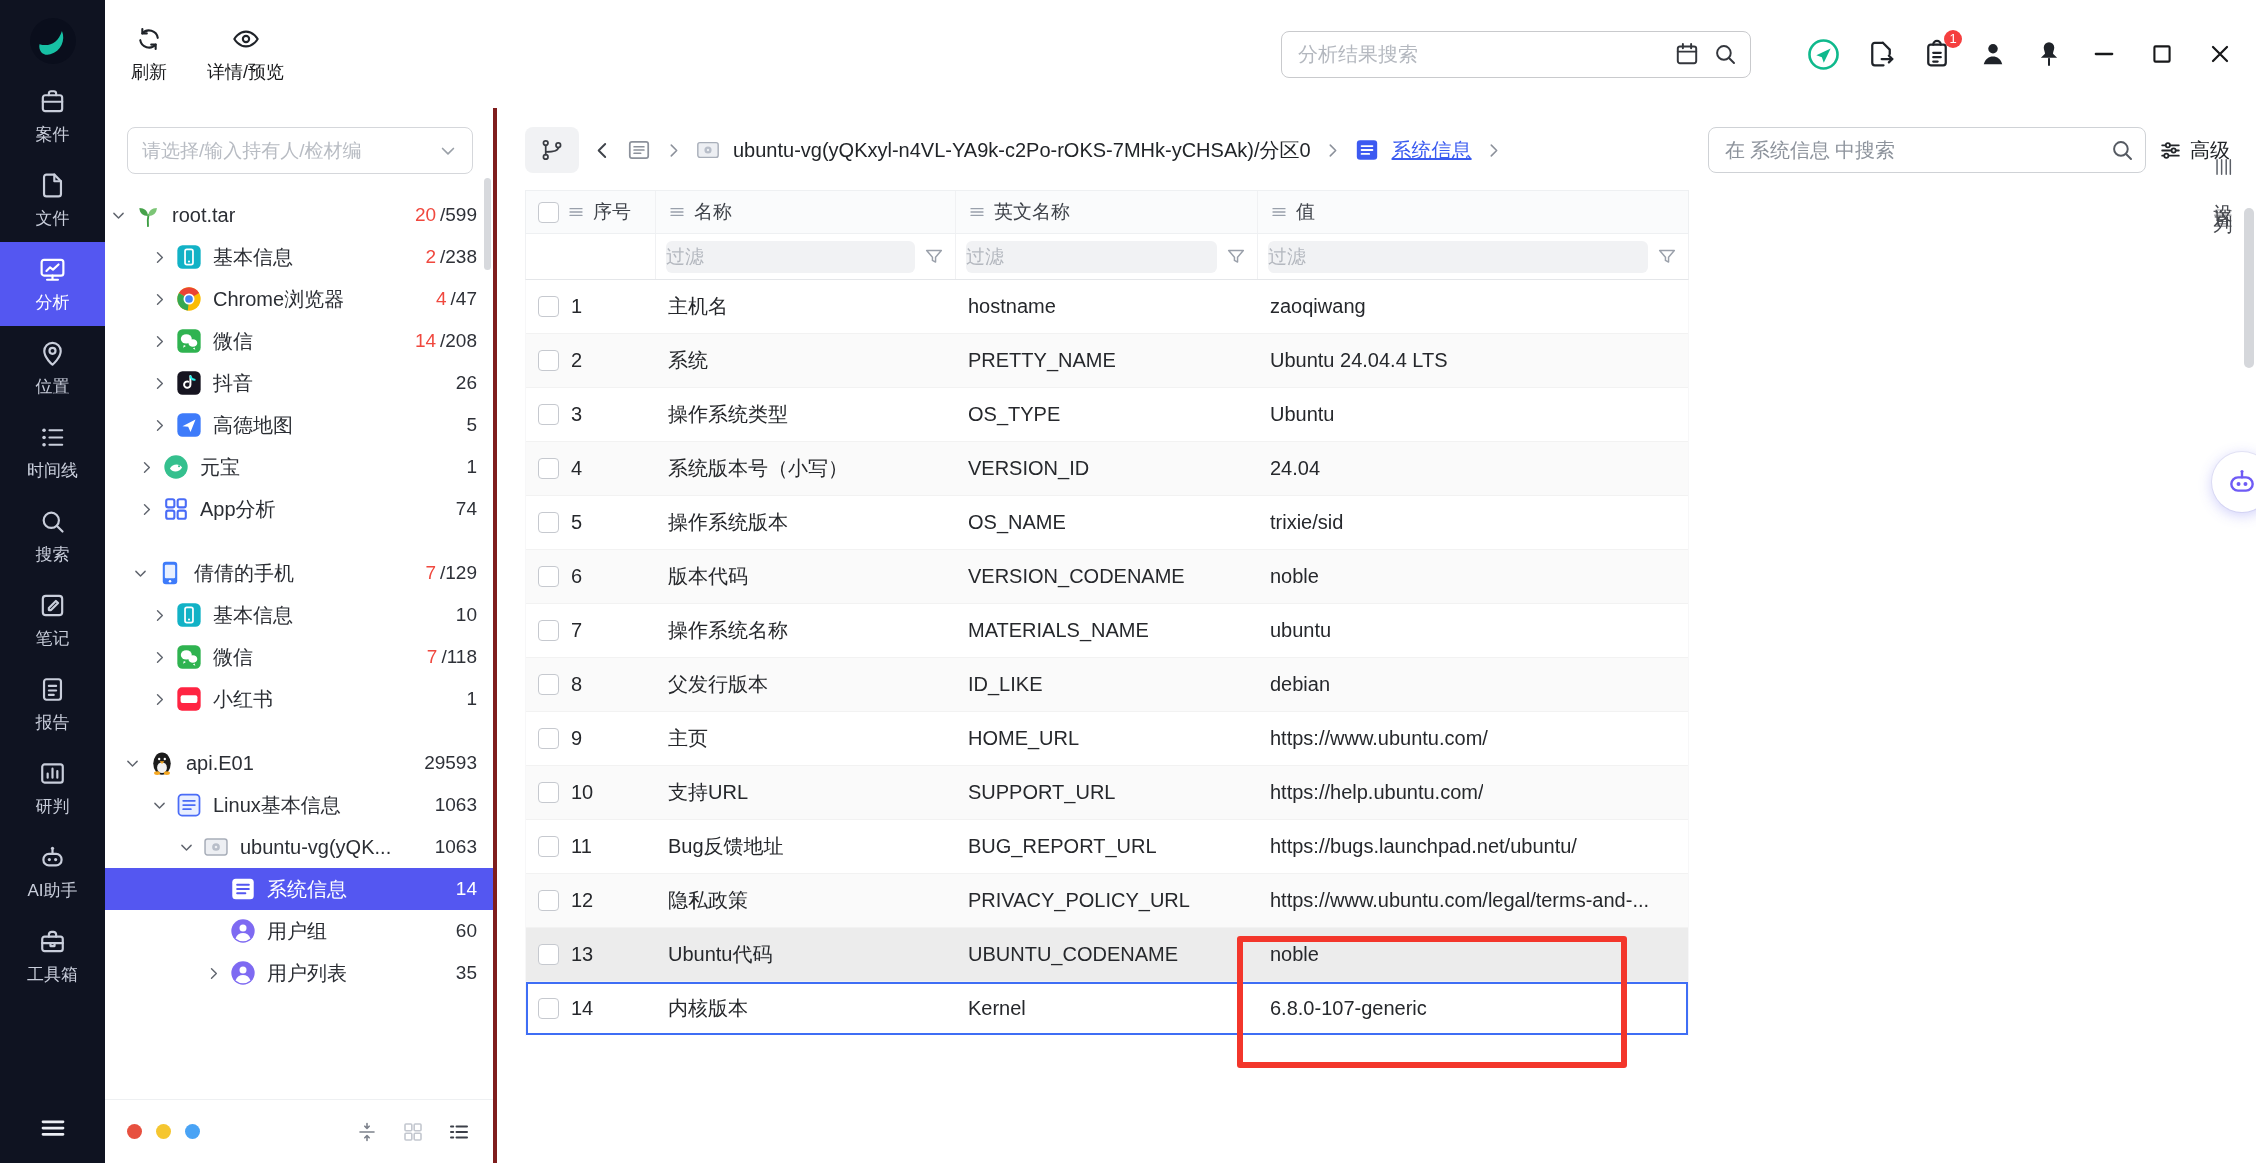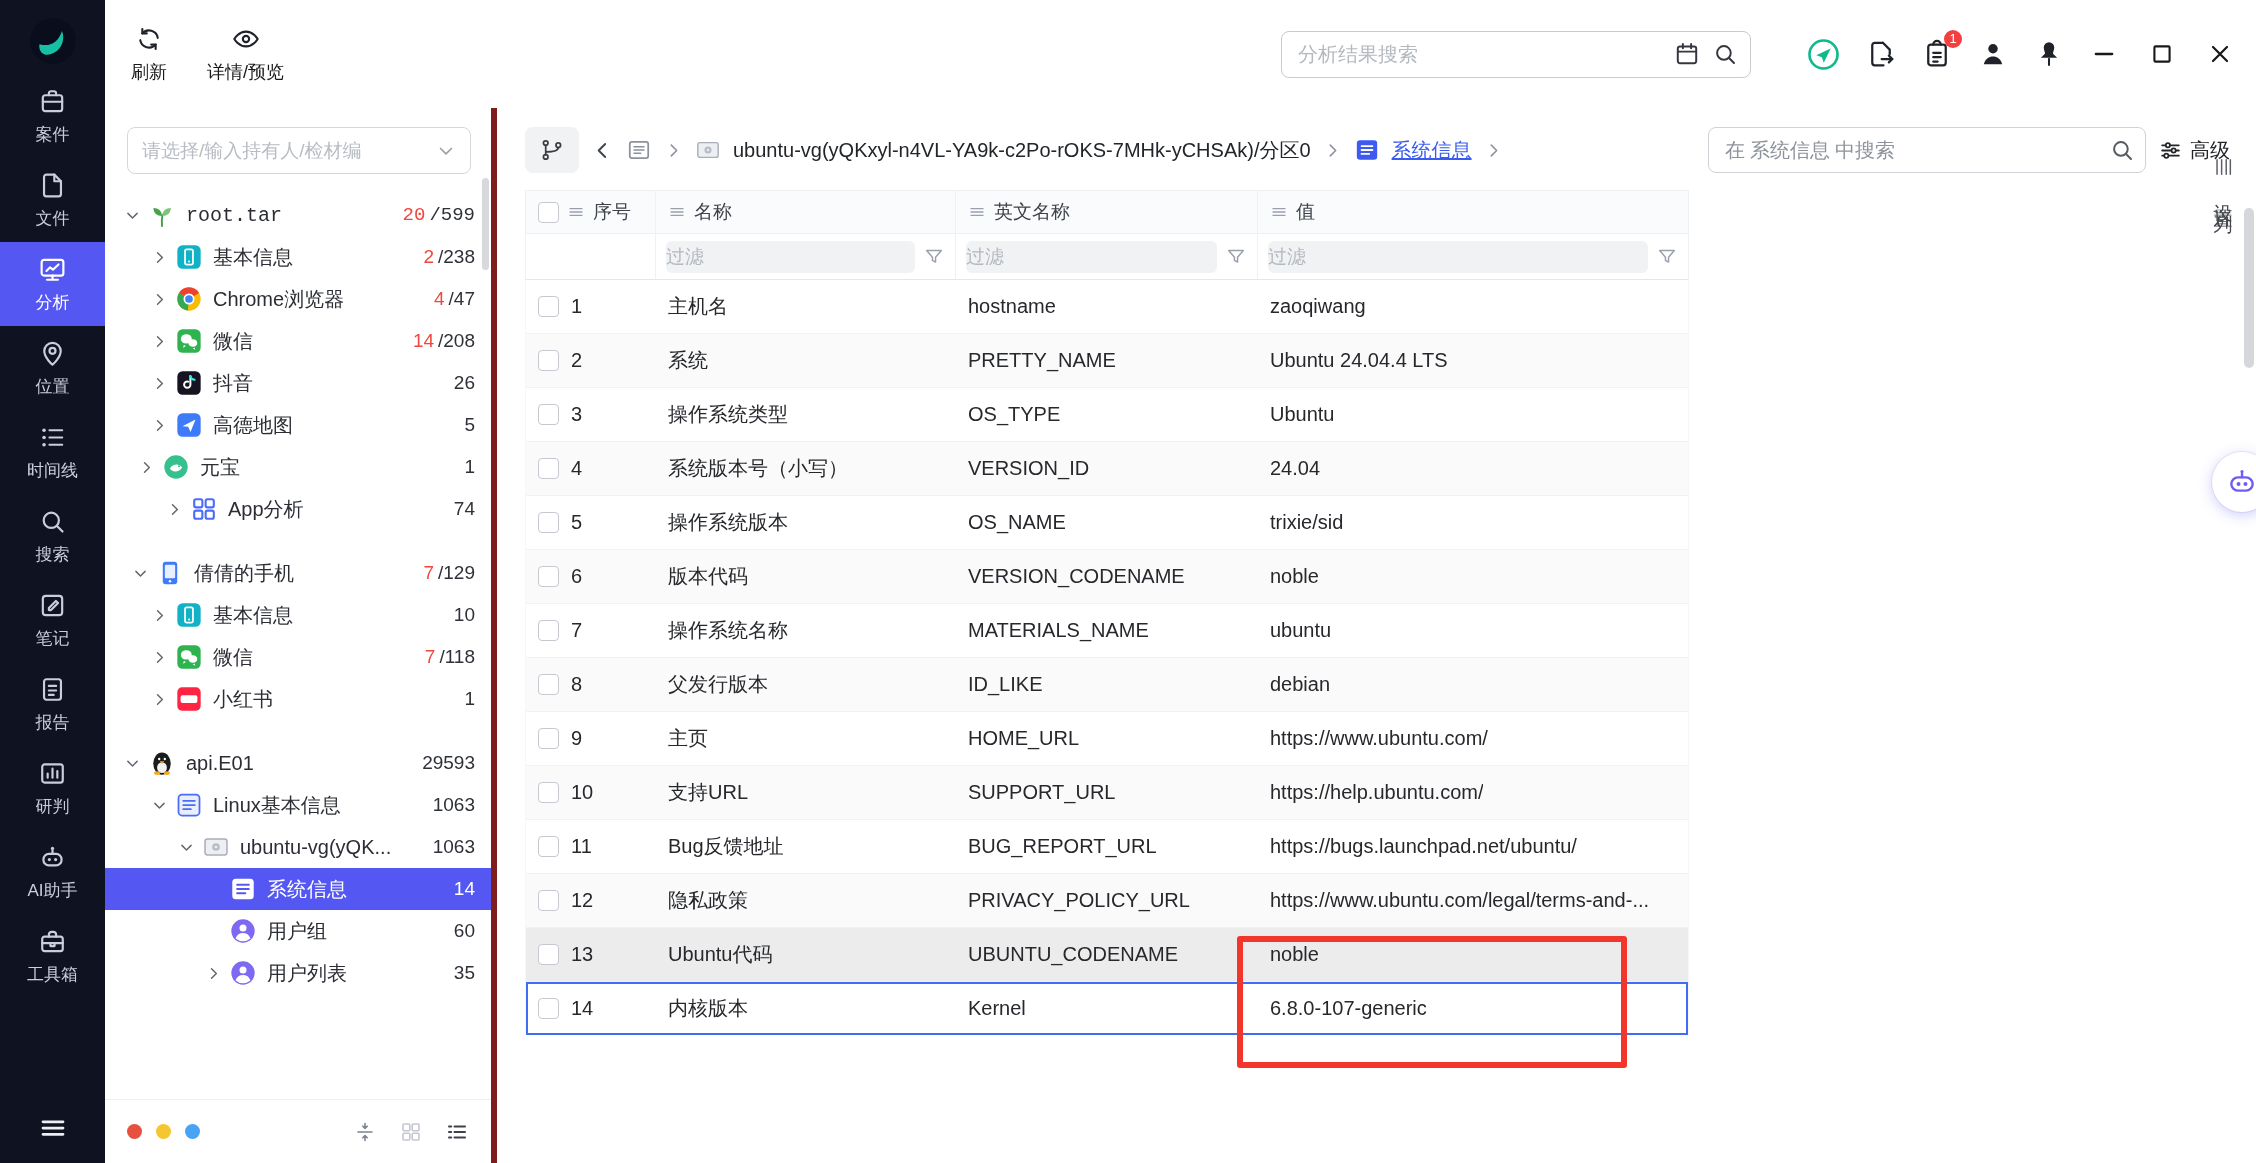--- a/index.html
+++ b/index.html
@@ -36,21 +36,21 @@
   .icbtn.send{width:33px;height:33px}
   .badge-wrap .full{width:30px;height:30px}
   .badge{position:absolute;top:-9px;right:-10px;background:#f53f3f;color:#fff;font-size:13px;font-style:normal;border-radius:9px;min-width:18px;height:18px;line-height:18px;text-align:center;padding:0 4px}
   .winctl{width:28px;height:28px;color:#17181a;cursor:pointer;display:inline-flex}
   .winctl.mid{margin:0 4px}
 
   
   .content{flex:1;display:flex;min-height:0}
 
   
-  .sidebar{width:392px;flex:none;border-right:6px solid #7f1d1d;display:flex;flex-direction:column;position:relative}
+  .sidebar{width:392px;flex:none;border-right:4px solid #7f1d1d;display:flex;flex-direction:column;position:relative}
   .sb-select{margin:19px 20px 8px 22px;height:47px;border:1.5px solid #d5d7db;border-radius:8px;display:flex;align-items:center;justify-content:space-between;padding:0 14px;cursor:pointer}
   .sb-ph{color:#b8bcc3;font-size:19px;white-space:nowrap;overflow:hidden;text-overflow:ellipsis}
   .sb-chev{width:20px;height:20px;color:#9aa0a8}
   .tree{flex:1;overflow:hidden;padding-top:12px}
   .tree-row{height:42px;display:flex;align-items:center;cursor:pointer;font-size:20px;color:#2b2e34}
   .tree-row.gap{margin-top:22px}
   .tw{width:27px;height:20px;display:inline-flex;align-items:center;justify-content:center;color:#60656e;flex:none}
   .tw svg{width:17px;height:17px}
   .ticon{width:28px;height:28px;margin:0 10px 0 2px}
   .tlabel{white-space:nowrap;overflow:hidden;text-overflow:ellipsis}
@@ -345,21 +345,21 @@
       <aside class="sidebar">
         <div class="sb-select">
           <span class="sb-ph">请选择/输入持有人/检材编</span>
           <span class="sb-chev" data-icon="chevDown">
               <svg viewBox="0 0 24 24" fill="none" stroke="currentColor" stroke-width="2" stroke-linecap="round" stroke-linejoin="round">
                 <path d="M5.5 9l6.5 6.5L18.5 9"></path>
               </svg>
             </span>
         </div>
         <div class="tree">
-            <div class="tree-row" style="padding-left: 14px; font-family: Liberation Mono, monospace;">
+            <div class="tree-row" style="">
               <span class="tw" data-icon="chevDown">
                 <svg viewBox="0 0 24 24" fill="none" stroke="currentColor" stroke-width="2" stroke-linecap="round" stroke-linejoin="round">
                   <path d="M5.5 9l6.5 6.5L18.5 9"></path>
                 </svg>
               </span>
               <span class="ticon" data-icon="plant">
                 <svg viewBox="0 0 24 24">
                   <path d="M12 21.5c-.4-4.2-.2-7 .4-9.5" stroke="#3f9e44" stroke-width="1.6" fill="none" stroke-linecap="round"></path>
                   <path d="M11.9 12.8C11.9 8.4 8.9 6 4.6 6c.2 4.4 3.1 6.8 7.3 6.8z" fill="#47a24b"></path>
                   <path d="M12.3 12.8c0-4.4 3-6.8 7.3-6.8-.2 4.4-3.1 6.8-7.3 6.8z" fill="#7cc576"></path>
@@ -481,21 +481,21 @@
                   <path d="M6.8 13.3c2.1-4.3 8.3-4.6 10.4-.9-2.1 4.1-8.3 4.6-10.4.9z" fill="#fff"></path>
                   <circle cx="14.6" cy="11.4" r=".9" fill="#35c08e"></circle>
                 </svg>
               </span>
               <span class="tlabel">元宝</span>
               <span class="tcount">
                 <i class="red"></i>
                 <i>1</i>
               </span>
             </div>
-            <div class="tree-row" style="padding-left: 56px; text-align: right;">
+            <div class="tree-row" style="padding-left: 28px; text-align: right;">
               <span class="tw" data-icon="chevR">
                 <svg viewBox="0 0 24 24" fill="none" stroke="currentColor" stroke-width="2" stroke-linecap="round" stroke-linejoin="round">
                   <path d="M9.2 5.2L16 12l-6.8 6.8"></path>
                 </svg>
               </span>
               <span class="ticon" data-icon="appgrid">
                 <svg viewBox="0 0 24 24" fill="none" stroke="#4a6cf7" stroke-width="1.8">
                   <rect x="3.6" y="3.6" width="7" height="7" rx="1.6"></rect>
                   <rect x="13.4" y="3.6" width="7" height="7" rx="1.6"></rect>
                   <rect x="3.6" y="13.4" width="7" height="7" rx="1.6"></rect>

